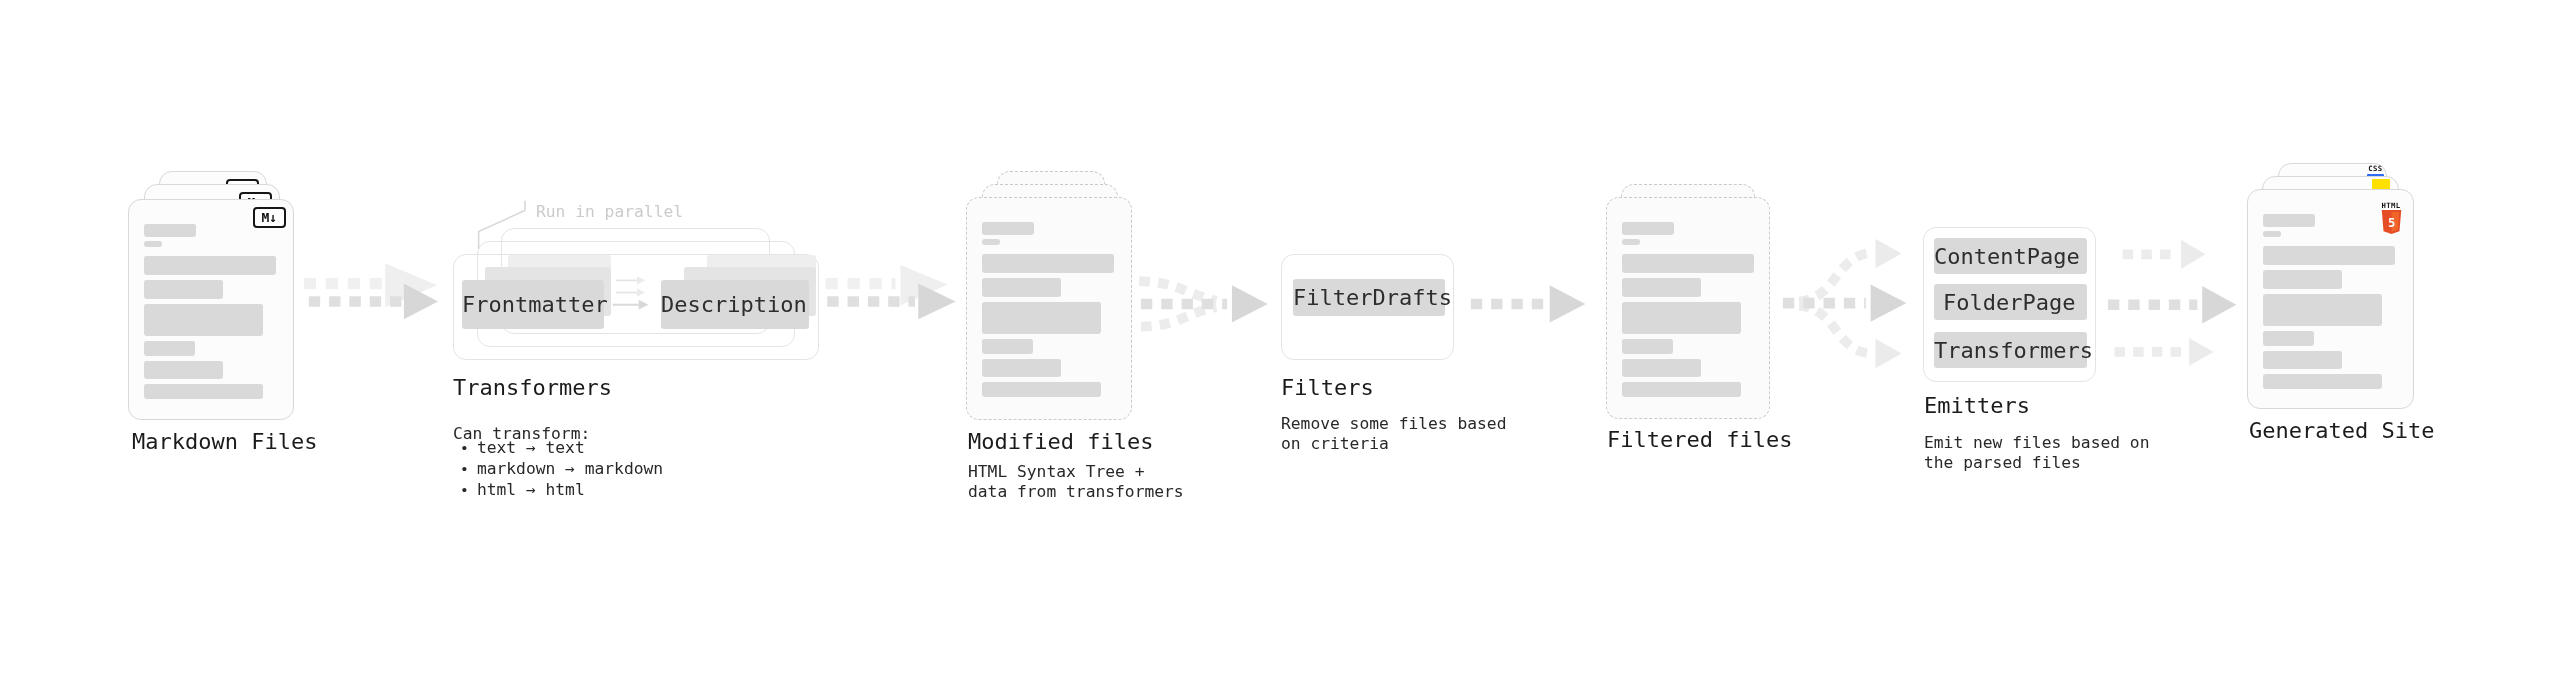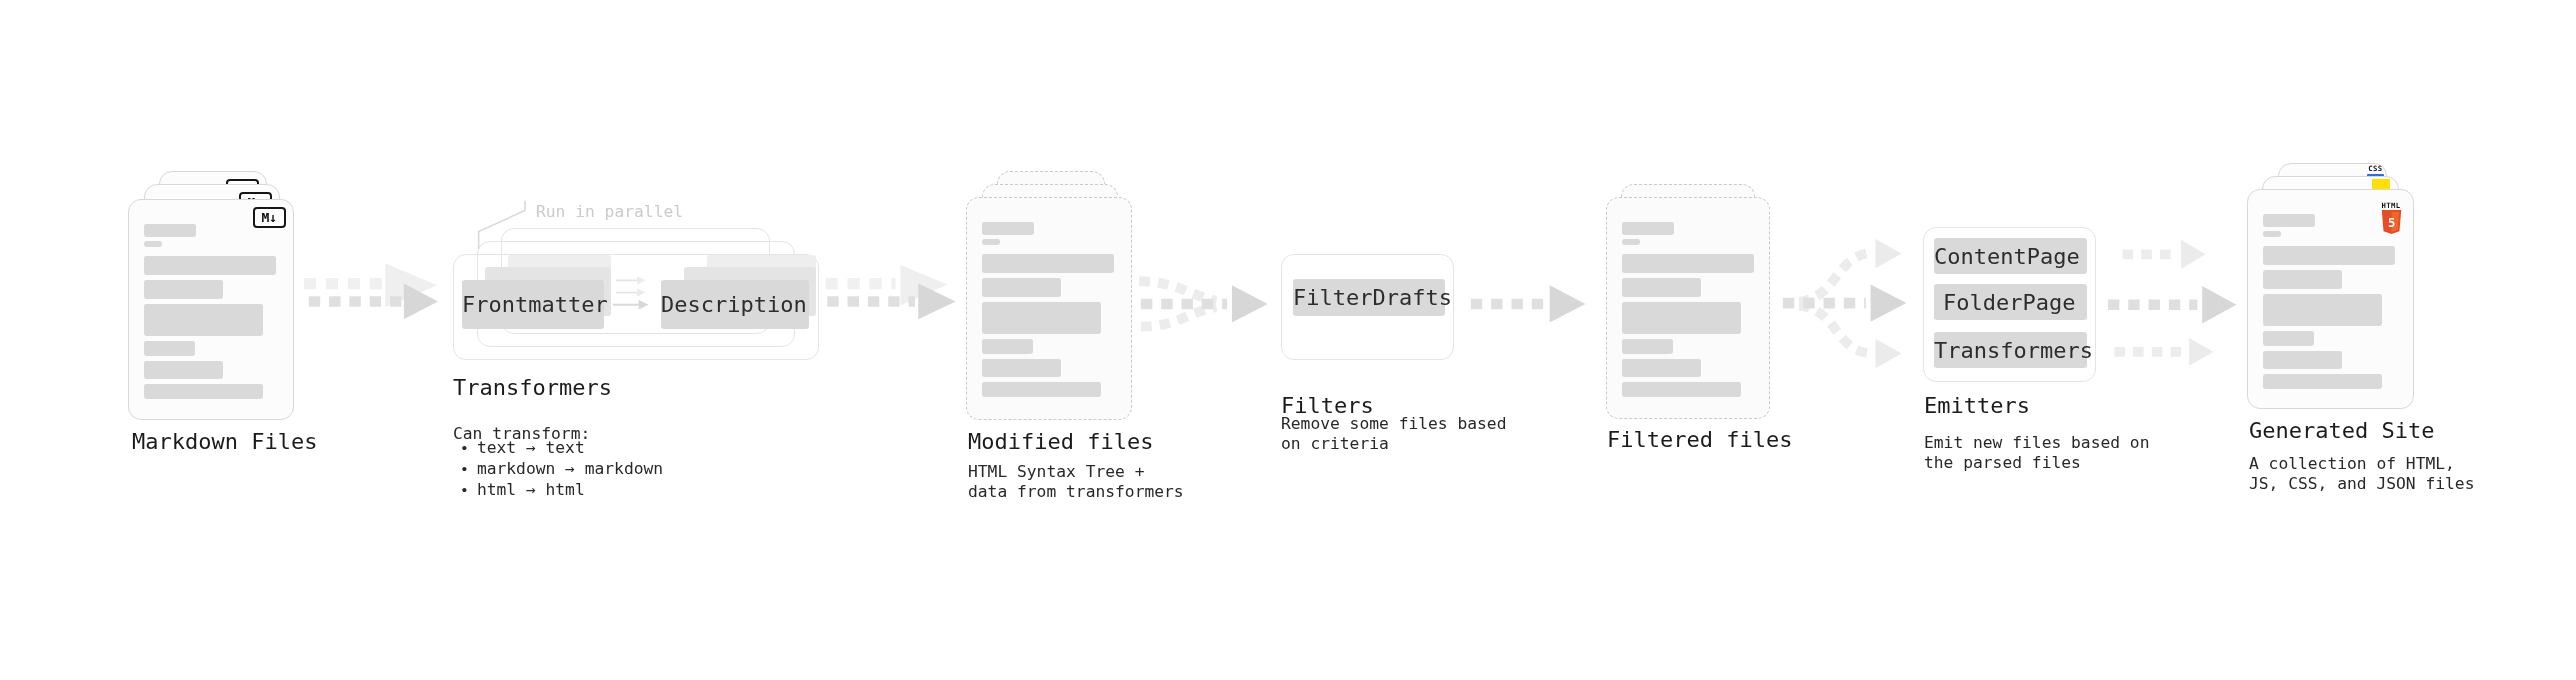--- a/index.html
+++ b/index.html
@@ -198,21 +198,21 @@
   <div class="title" style="left:968px;top:429px;">Modified files</div>
   <div class="body-text" style="left:968px;top:462px;">
     <div>HTML Syntax Tree +</div>
     <div>data from transformers</div>
   </div>
 
   <div class="panel" style="left:1281px;top:254px;width:173px;height:106px;"></div>
   <div class="pill front" style="left:1293px;top:279px;width:152px;height:37px;">
     <span>FilterDrafts</span>
   </div>
-  <div class="title" style="left:1281px;top:393px;text-align:right;">Filters</div>
+  <div class="title" style="left:1281px;top:375px;text-align:right;">Filters</div>
   <div class="body-text" style="left:1281px;top:414px;">
     <div>Remove some files based</div>
     <div>on criteria</div>
   </div>
 
   <div class="doc dashed" style="left:1621px;top:184px;width:134px;height:222px;z-index:1;"></div>
   <div class="doc dashed" style="left:1606px;top:197px;width:164px;height:222px;z-index:2;">
     <div class="bars">
       <div class="bar"></div>
         <div class="bar"></div>
@@ -265,19 +265,15 @@
         <div class="bar"></div>
         <div class="bar"></div>
         <div class="bar"></div>
         <div class="bar"></div>
         <div class="bar"></div>
         <div class="bar"></div>
         <div class="bar"></div>
     </div>
   </div>
   <div class="title" style="left:2249px;top:418px;">Generated Site</div>
-  <div class="body-text" style="left:2249px;top:454px;">
-    <div>A collection of HTML,</div>
-    <div>JS, CSS, and JSON files</div>
-  </div>
 
 </div>
 
 
 </body></html>

